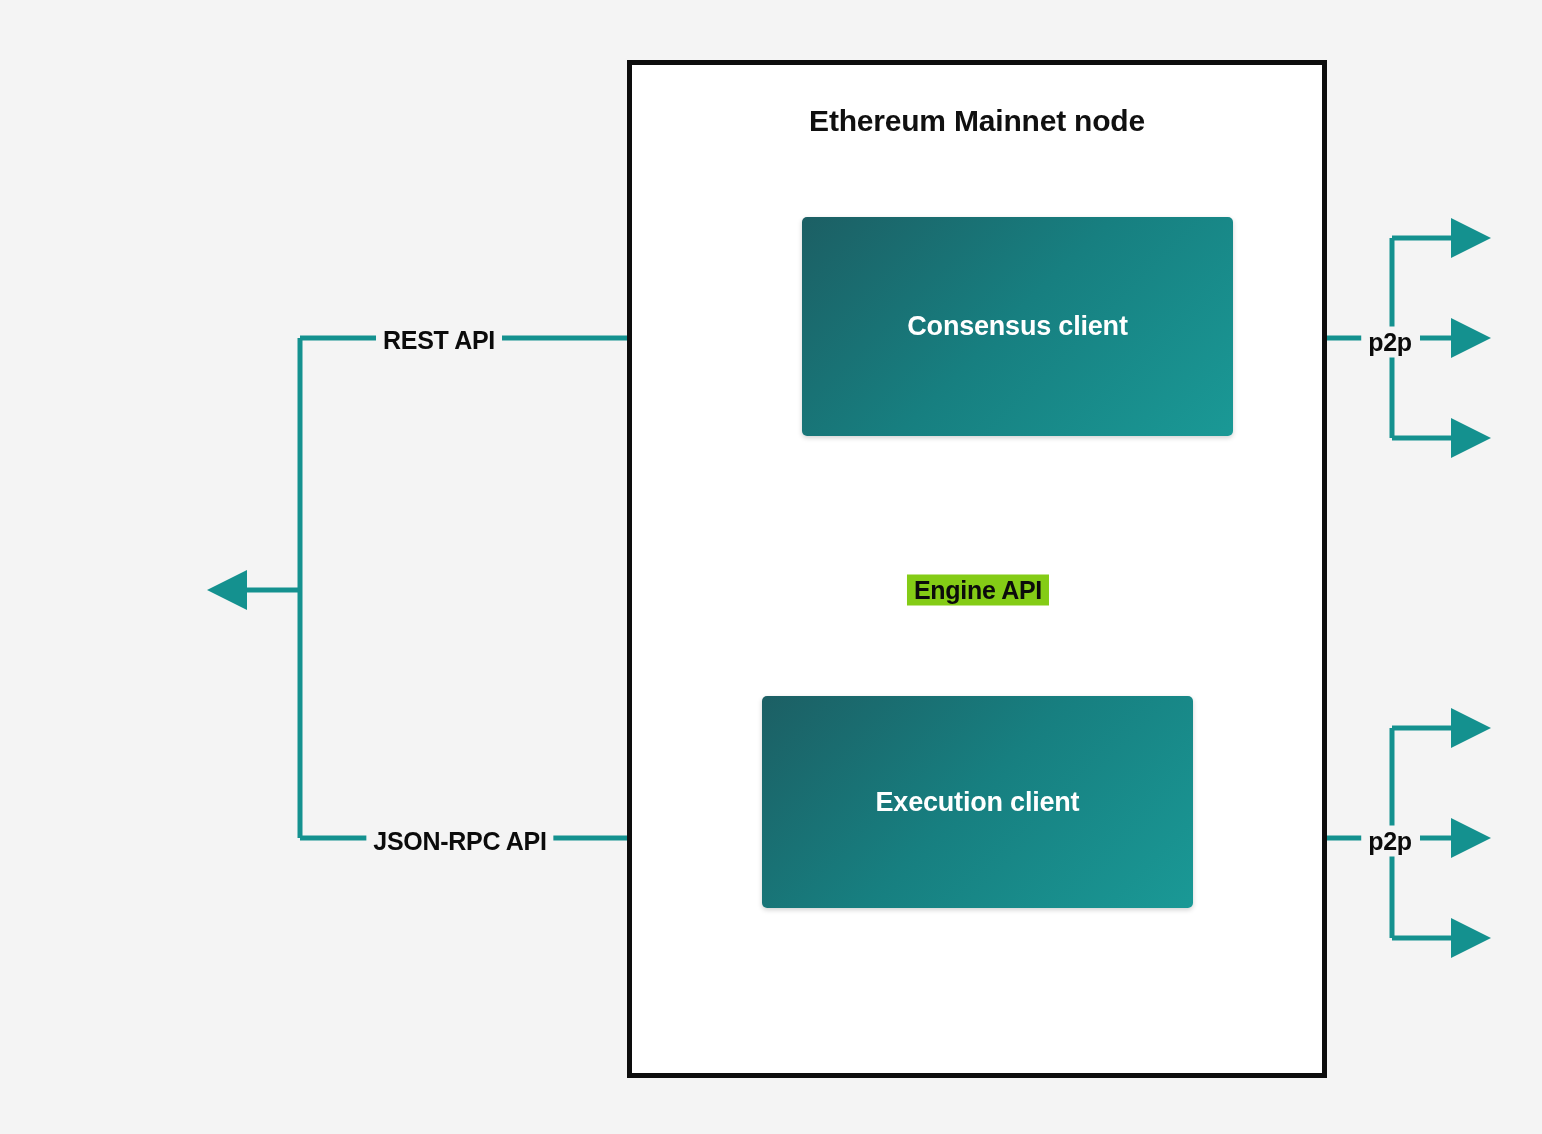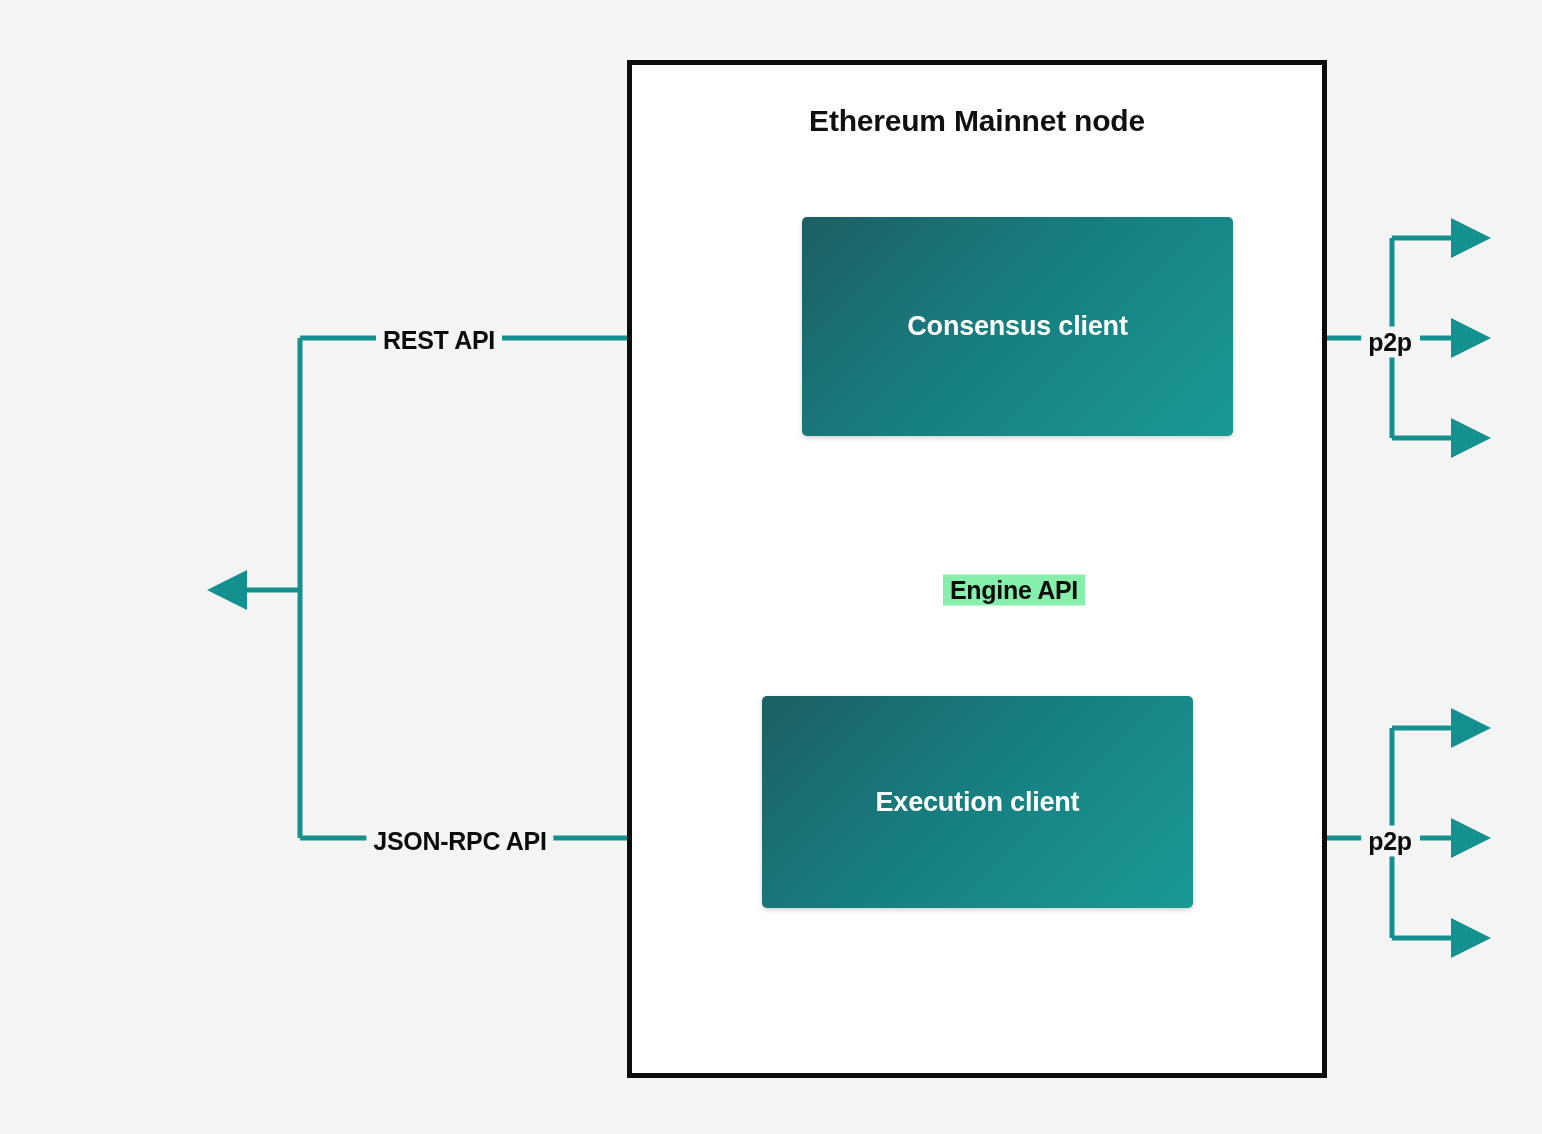--- a/index.html
+++ b/index.html
@@ -52,21 +52,21 @@
 
   .edge-label{
     position:absolute;
     font-size:25px;font-weight:bold;color:#0b0b0b;
     white-space:nowrap;
     padding:1px 7px;
     transform:translate(-50%,-50%);
     letter-spacing:-0.3px;
   }
   .lbl-grey{background:#f4f4f4;}
-  .lbl-white{background:#86efac;margin-left:36px;}
+  .lbl-white{background:#84cc16;}
 
   #lbl-rest     {left:439px;top:340px;}
   #lbl-jsonrpc  {left:460px;top:841px;}
   #lbl-engine   {left:978px;top:590px;}
   #lbl-p2p-top  {left:1390px;top:342px;}
   #lbl-p2p-bot  {left:1390px;top:841px;}
 </style>
 </head>
 <body>
 

